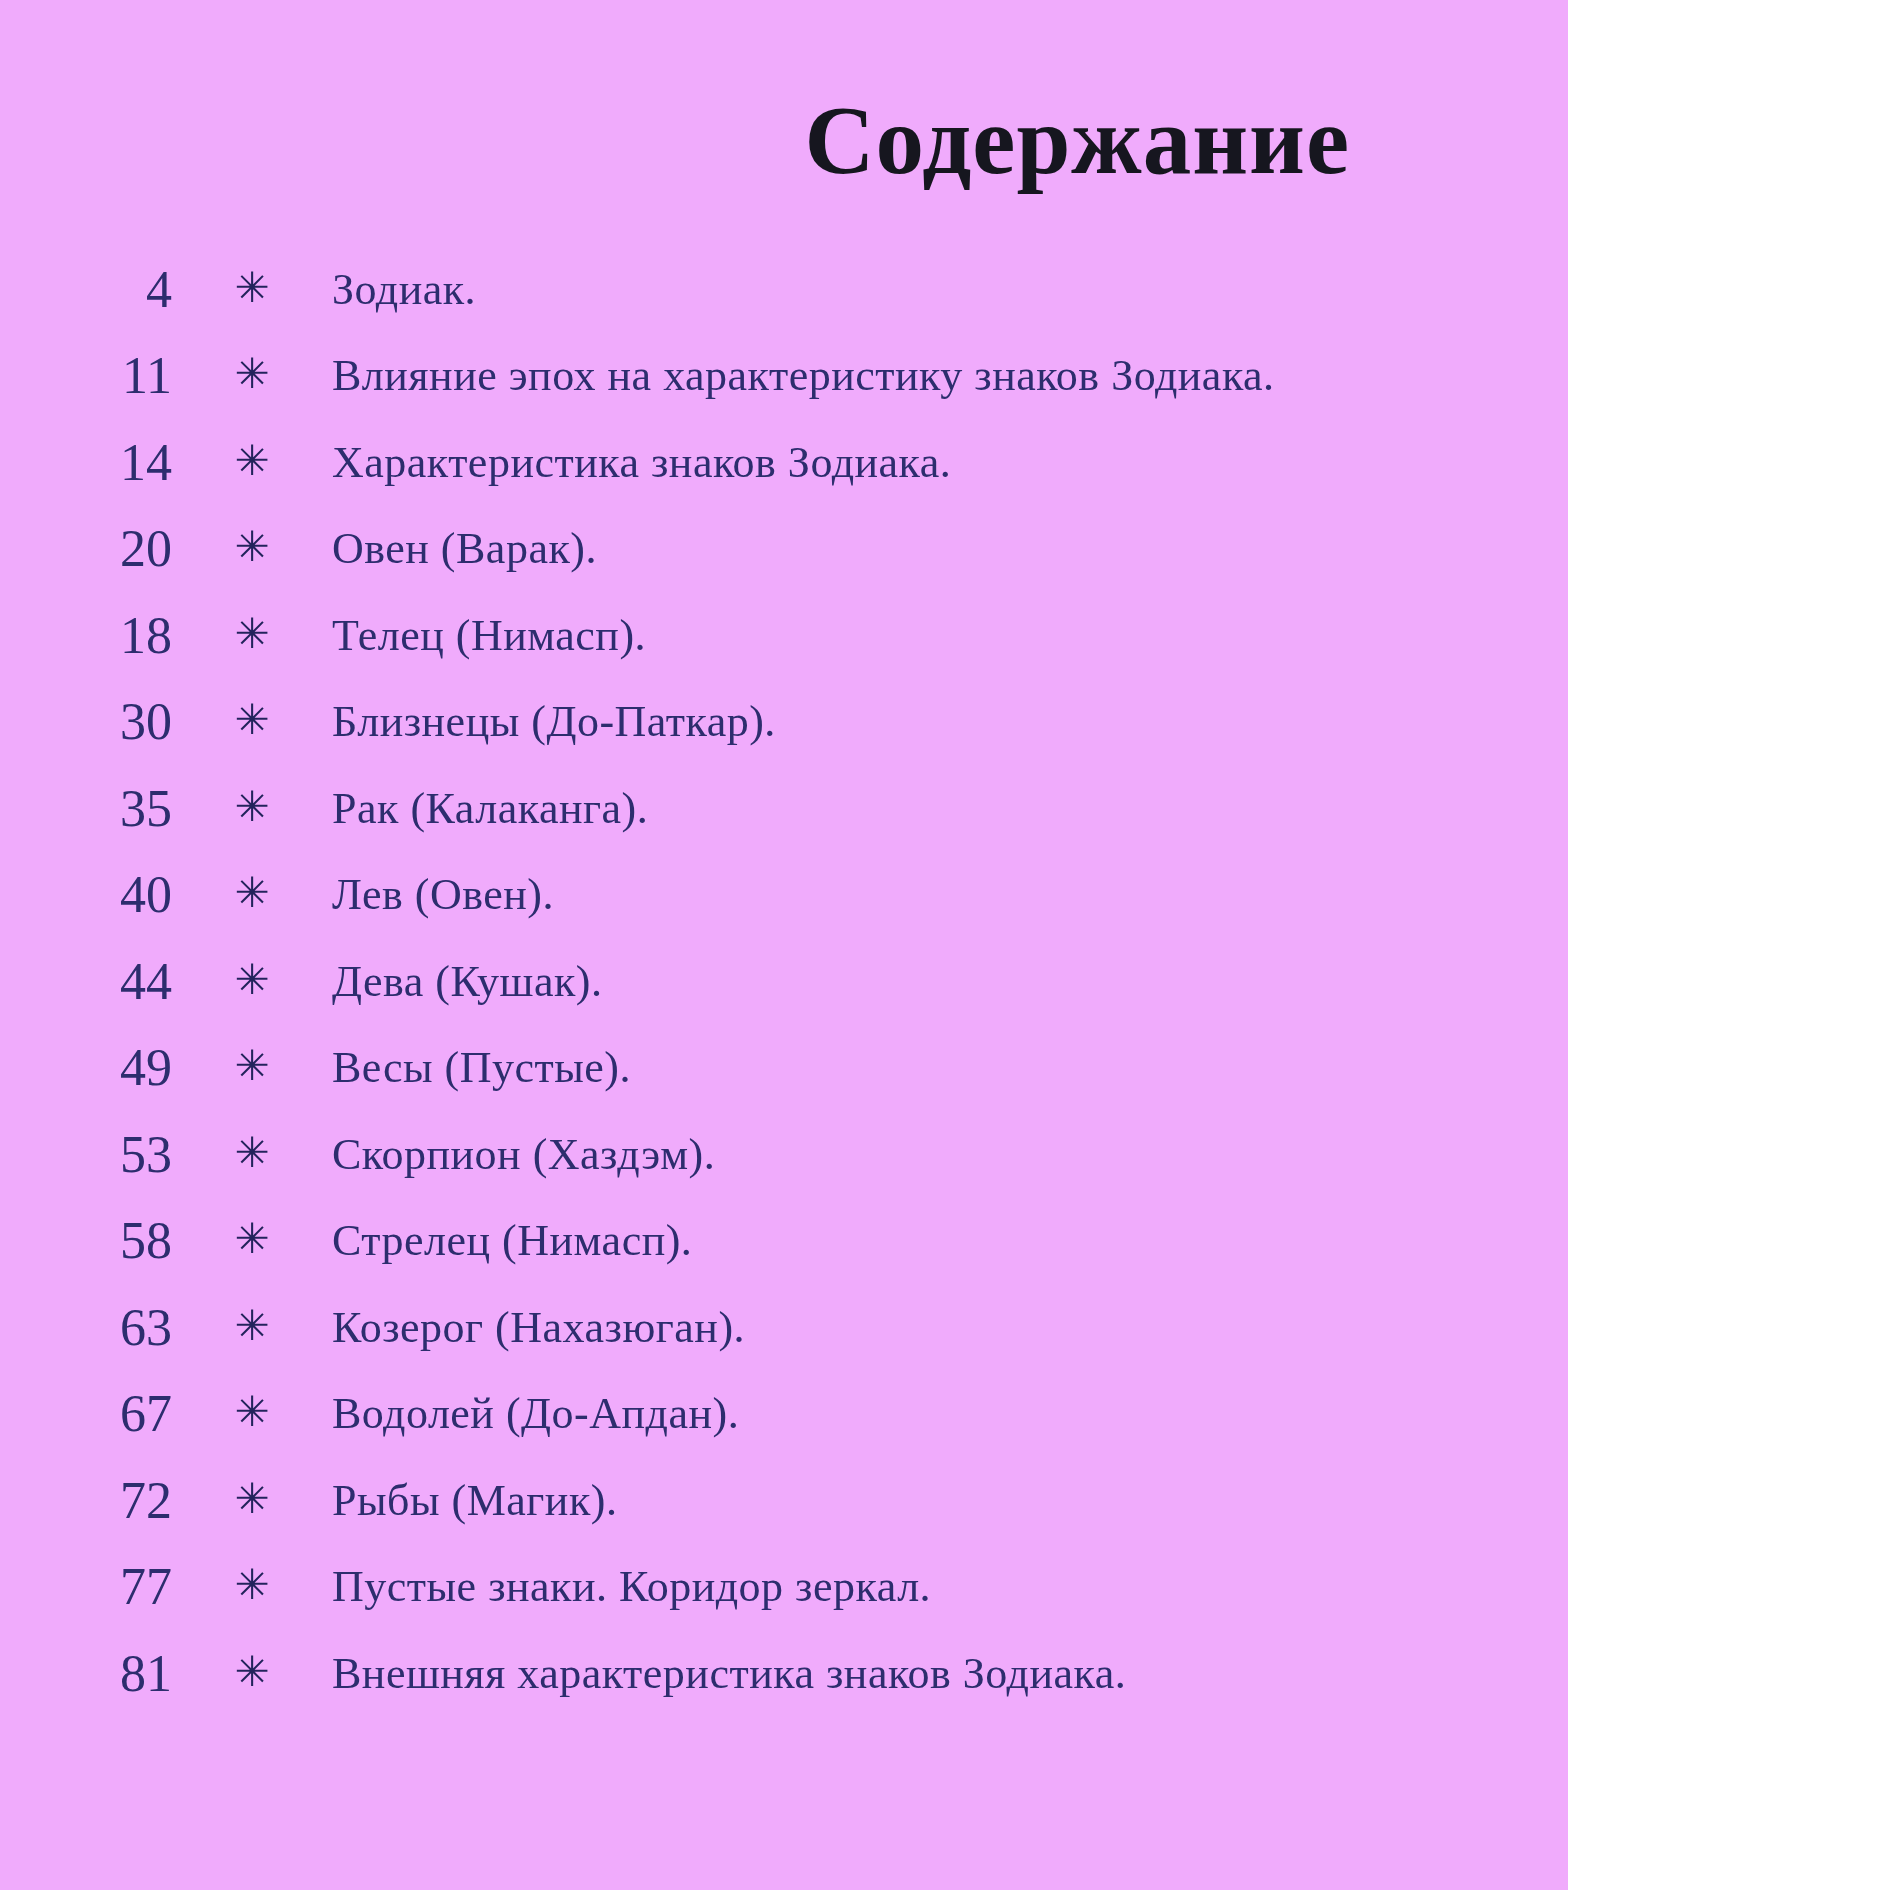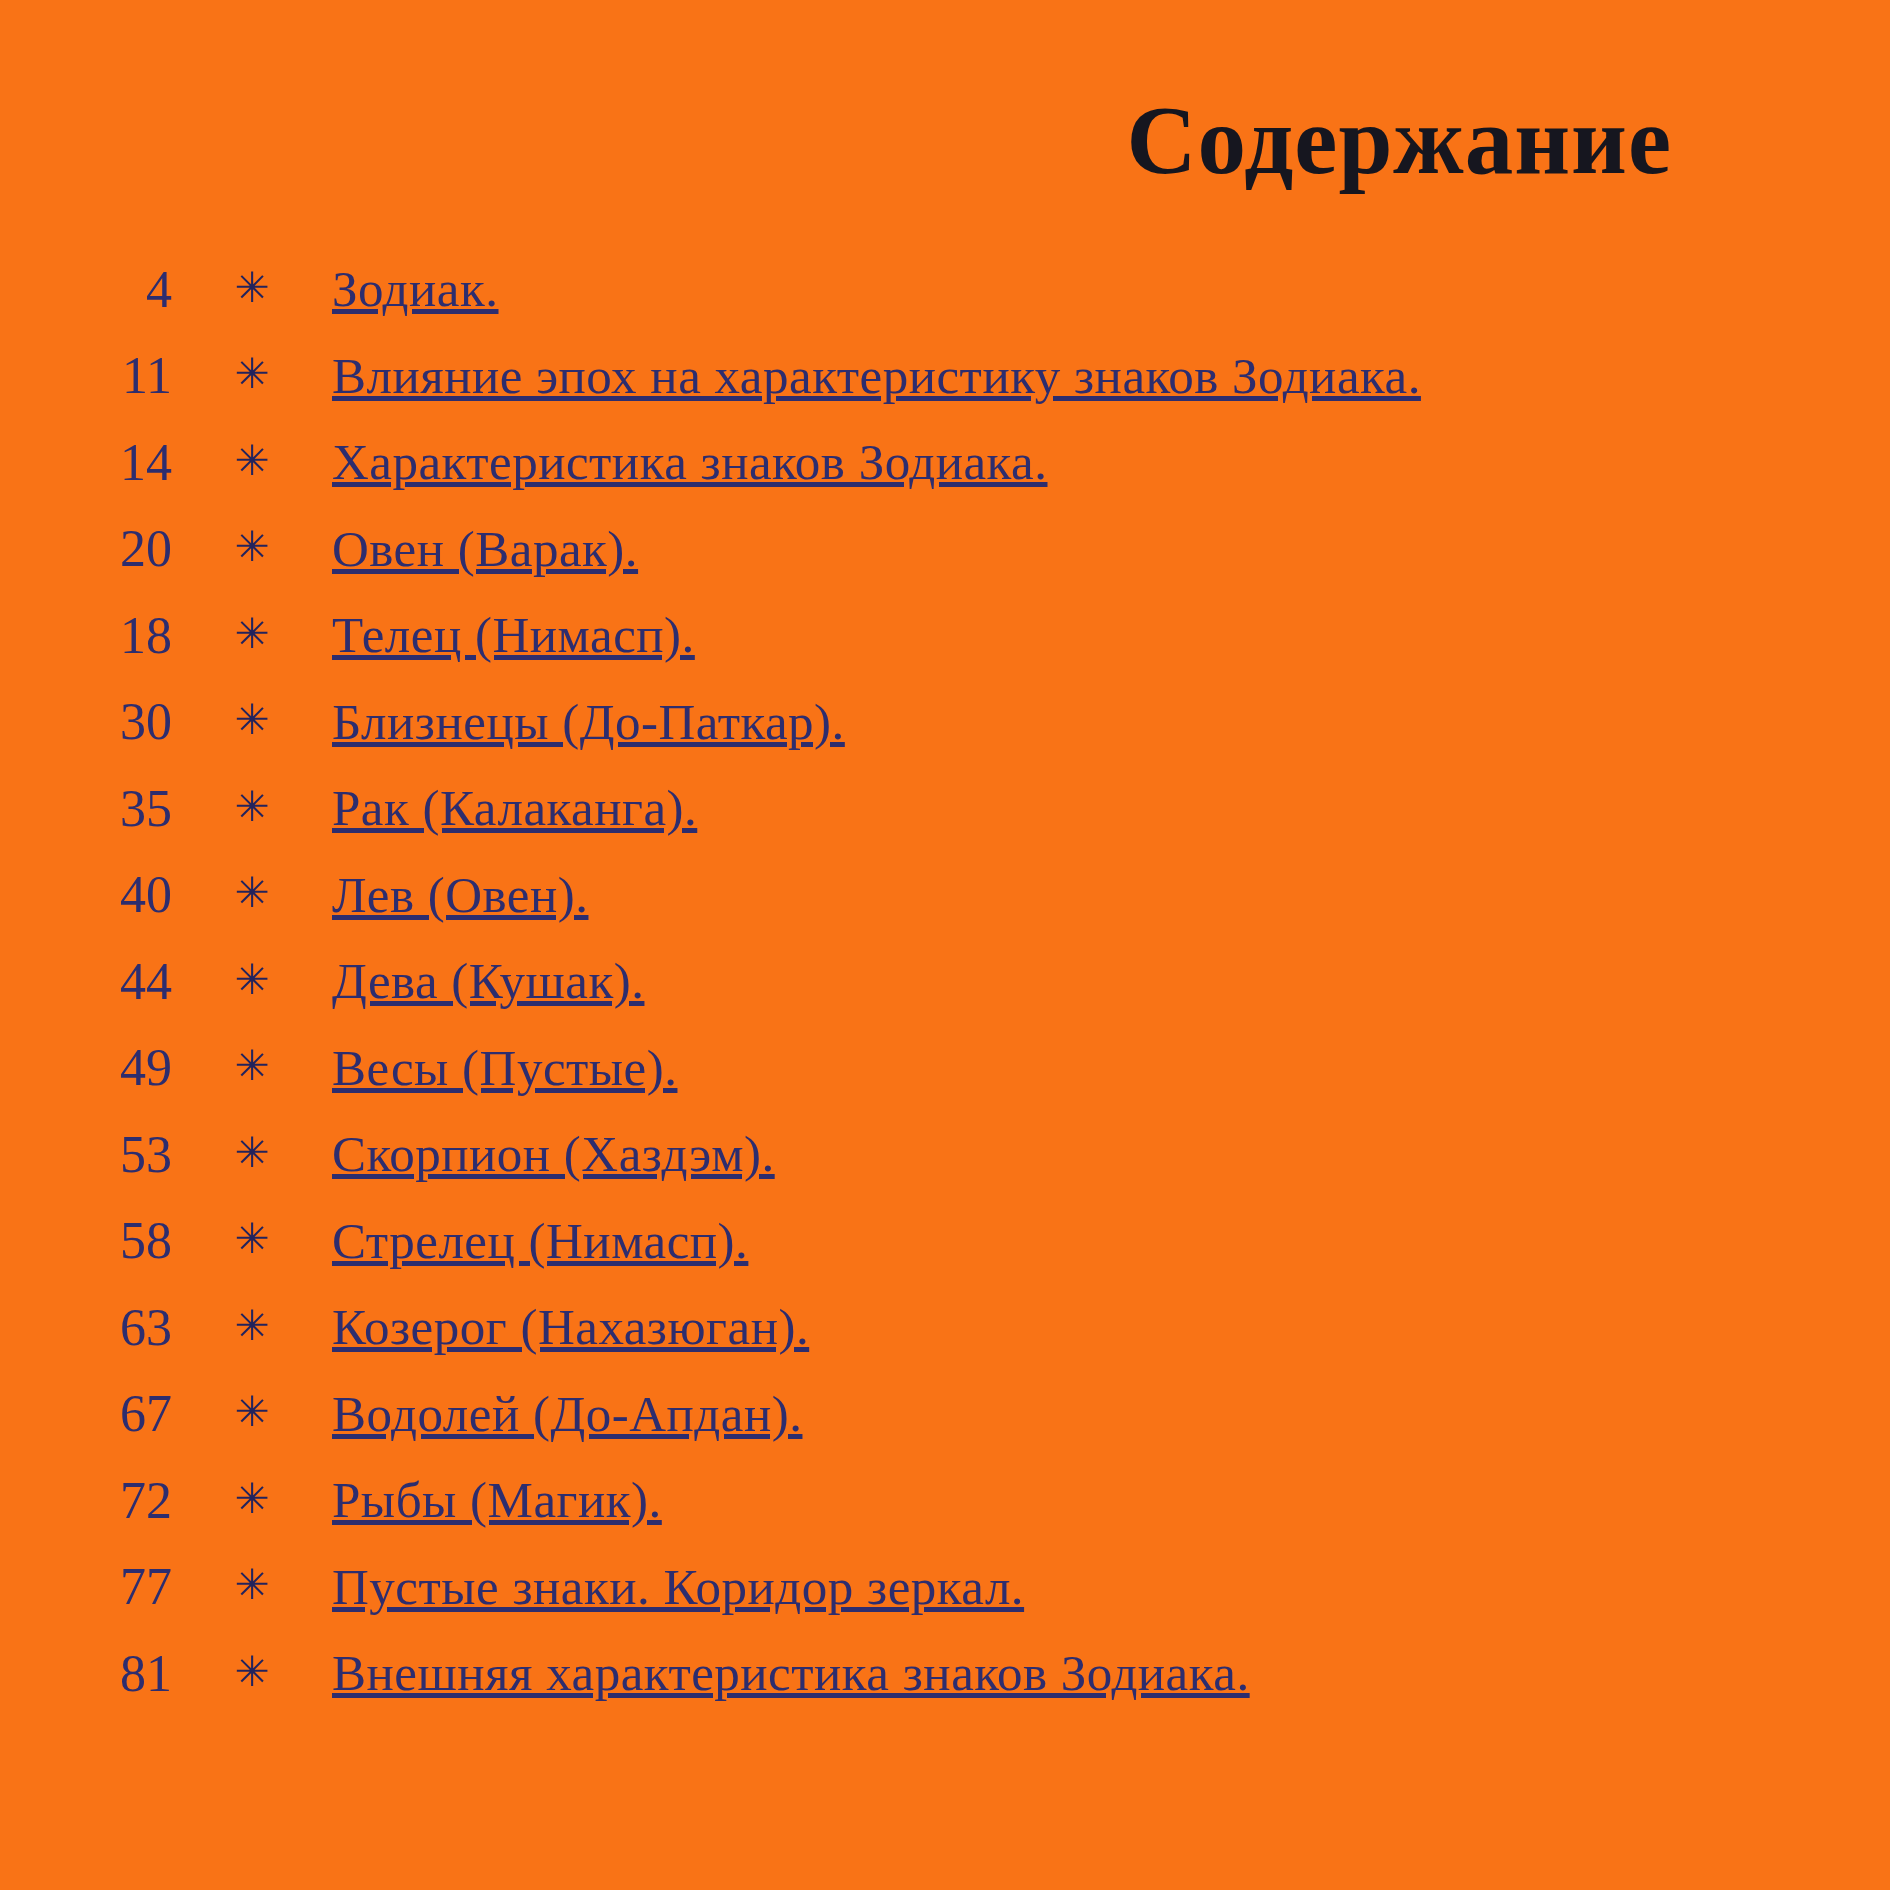--- a/index.html
+++ b/index.html
@@ -2,23 +2,23 @@
 <html lang="ru"><head>
 <meta charset="utf-8">
 <style>
   html, body {
     margin: 0;
     padding: 0;
     background: #ffffff;
   }
   .page {
     position: relative;
-    width: 1890px;
+    width: 1568px;
     height: 1890px;
-    background: #f97316;
+    background: #f0abfc;
     overflow: hidden;
     font-family: "Liberation Serif", serif;
   }
   .title {
     margin: 0;
     padding: 85px 218px 0 0;
     text-align: right;
     font-family: "Liberation Serif", serif;
     font-weight: 700;
     font-size: 97px;
@@ -46,24 +46,23 @@
   .star {
     width: 160px;
     text-align: center;
     font-size: 42px;
     color: #23235c;
     font-family: "DejaVu Sans", sans-serif;
     flex: 0 0 auto;
     transform: translateY(-2px);
   }
   .label {
-    font-size: 51px;
+    font-size: 44px;
     color: #2d2d6e;
     letter-spacing: 0.5px;
-    text-decoration: underline;
   }
 </style>
 </head>
 <body>
 
 <div class="page">
   <h1 class="title">Содержание</h1>
 
   <div class="toc" id="toc-list">
   <div class="row">

